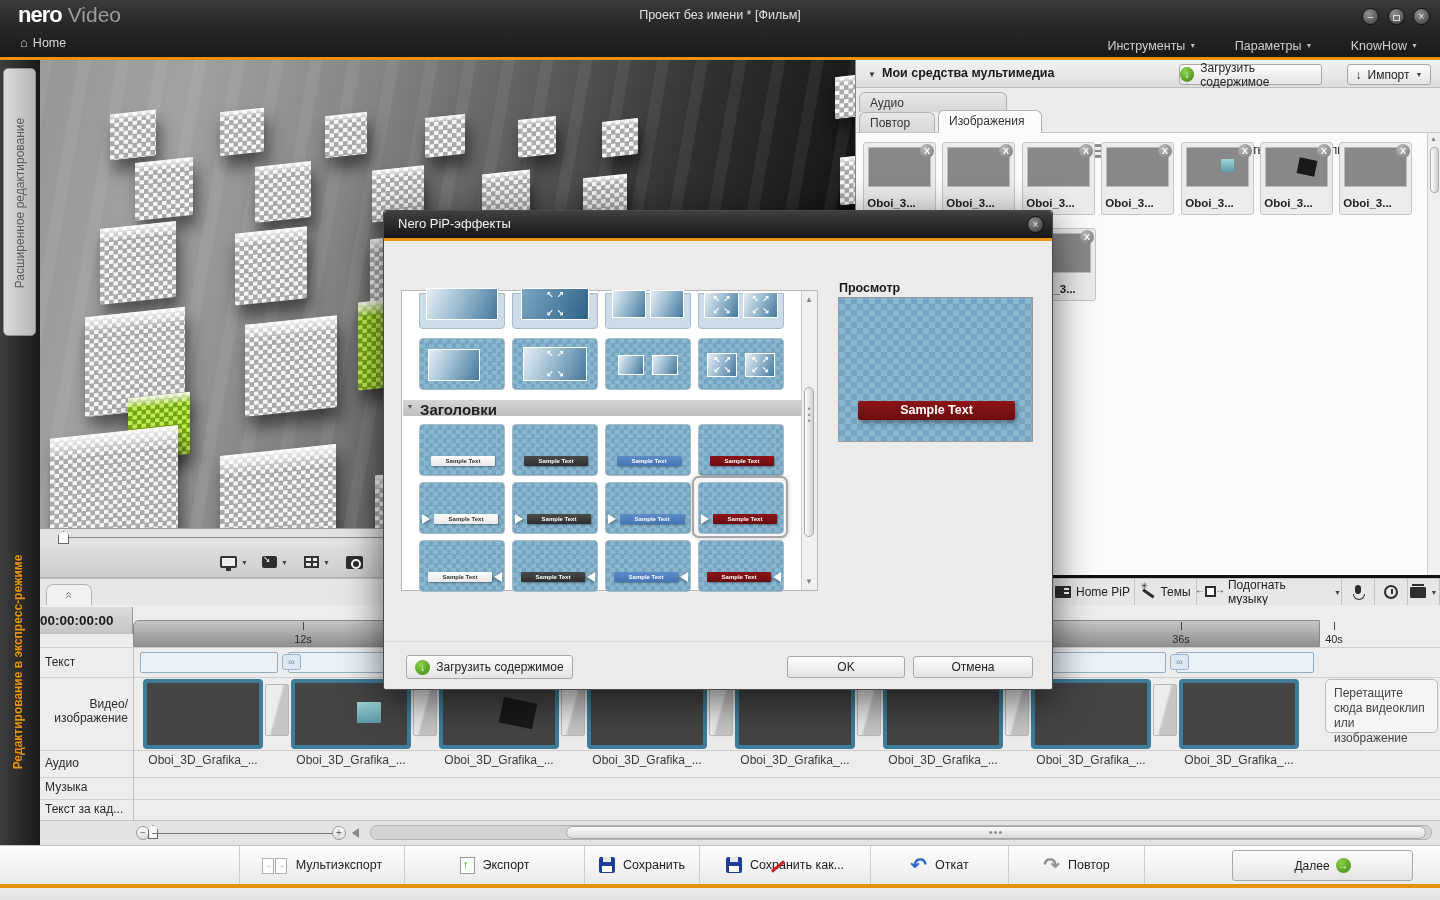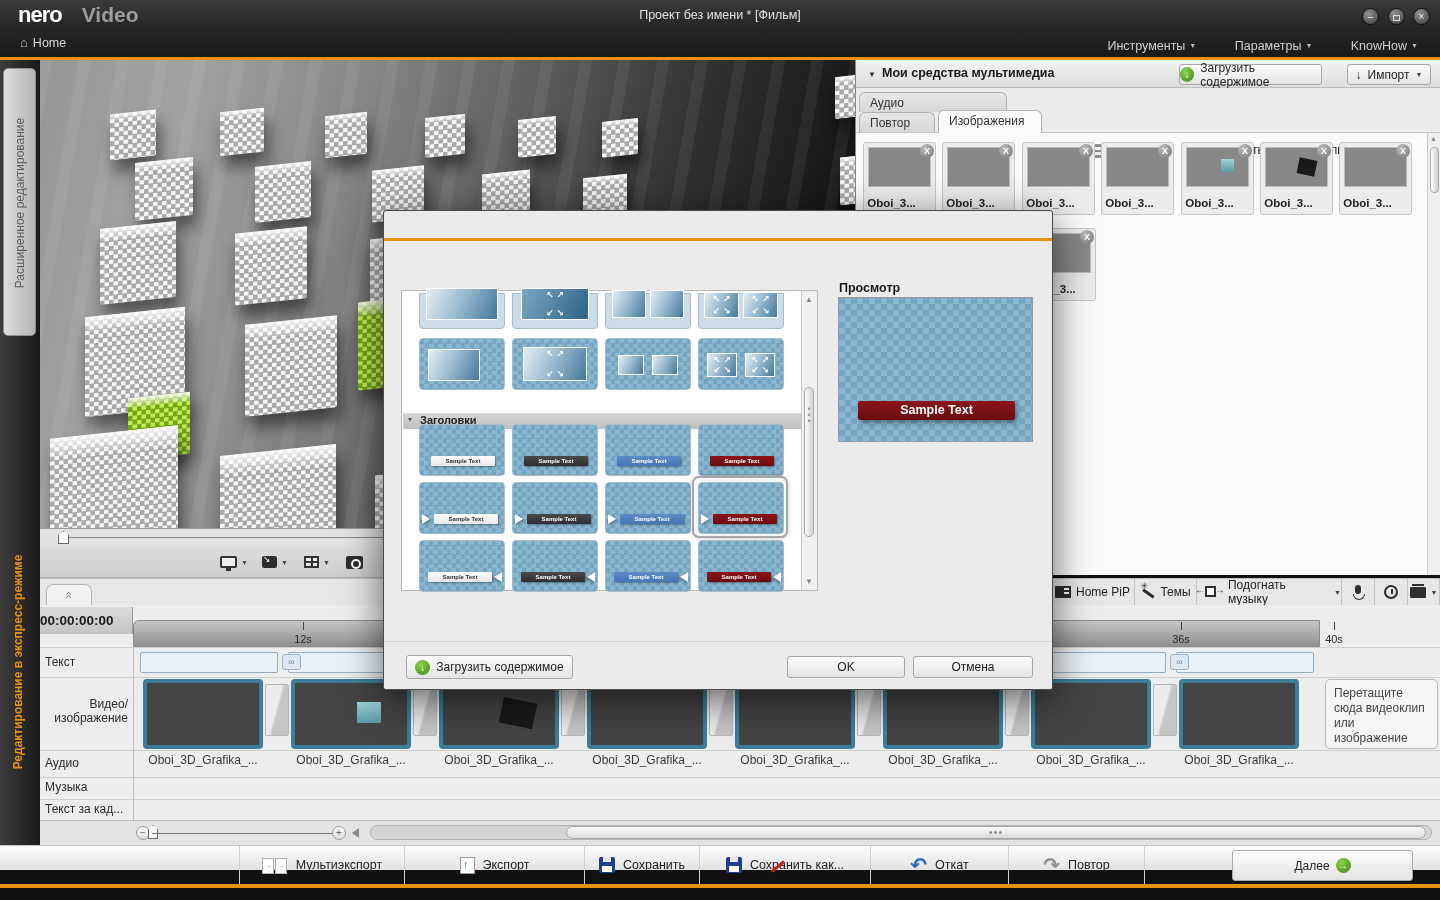--- a/index.html
+++ b/index.html
@@ -5,21 +5,21 @@
   * { margin:0; padding:0; box-sizing:border-box; }
   html,body { width:1440px; height:900px; overflow:hidden; background:#000;
     font-family:"Liberation Sans","DejaVu Sans",sans-serif; }
   .abs { position:absolute; }
   #stage { position:relative; width:1440px; height:900px; background:#111; }
 
   
   #titlebar { left:0; top:0; width:1440px; height:30px;
     background:linear-gradient(#3a3a3a,#242424); }
   #brand { left:18px; top:2px; font-size:22px; font-weight:bold; color:#fff; letter-spacing:-1px;}
-  #brand .prod { color:#9c9c9c; font-weight:bold; letter-spacing:0; margin-left:20px; font-size:21px;}
+  #brand .prod { color:#9c9c9c; font-weight:normal; letter-spacing:0; margin-left:6px; font-size:21px;}
   #proj-title { left:0; right:0; top:8px; text-align:center; color:#e2e2e2; font-size:12.5px; }
   .winbtn { width:17px; height:17px; border-radius:50%; border:1px solid #111;
     background:radial-gradient(circle at 35% 30%, #909090,#3c3c3c);
     color:#eee; font-size:10px; line-height:15px; text-align:center; display:inline-block; margin-left:4px;}
   #winbtns { right:10px; top:6px; }
   .maxglyph { display:inline-block; width:7px; height:6px; border:1px solid #ddd; background:transparent; position:relative; top:1px;}
   #menubar { left:0; top:30px; width:1440px; height:27px; background:linear-gradient(#262626,#191919); }
   #home { left:20px; top:5px; color:#d8d8d8; font-size:12.5px; }
   #home .hicon { color:#cfcfcf; margin-right:5px; font-size:13px; }
   .topmenu { color:#cfcfcf; font-size:12.5px; margin-left:34px; }
@@ -152,37 +152,37 @@
   .trackline { position:absolute; left:0; width:1400px; height:1px; background:#cfcfcf; }
   .tracklabel { position:absolute; font-size:12px; color:#2a2a2a; }
   #tl-vline { position:absolute; left:93px; top:42px; width:1px; height:173px; background:#bdbdbd; }
   .txtbox { position:absolute; top:47px; width:138px; height:21px; background:#e9f2f9; border:1px solid #93aec5; border-radius:2px; }
   .linkicn { position:absolute; top:49px; width:19px; height:16px; background:#dce9f4; border:1px solid #9ab4ca;
      border-radius:3px; color:#6c8aa2; font-size:9px; text-align:center; line-height:14px; }
   .clip { position:absolute; top:74px; width:120px; height:70px; border:4px solid #3e7d99; border-radius:4px; background:#444; }
   .trans { position:absolute; top:79px; width:24px; height:52px; border:1px solid #b8b8b8; border-radius:2px;
      background:linear-gradient(105deg,#ececec 46%,#c6c6c6 54%); }
   .cliplabel { position:absolute; top:148px; width:150px; text-align:center; font-size:12px; color:#3a3a3a; }
-  #dropzone { position:absolute; left:1285px; top:74px; width:113px; height:70px; background:#f5f5f5;
+  #dropzone { position:absolute; left:1285px; top:74px; width:113px; height:54px; background:#f5f5f5;
      border:1px solid #b8b8b8; border-radius:5px; font-size:12px; color:#444; padding:6px 8px; line-height:1.25; }
   #tl-bottom { position:absolute; left:0; top:215px; width:1400px; height:25px; background:#e4e4e4; border-top:1px solid #c6c6c6;}
   .zoombtn { position:absolute; top:5px; width:14px; height:14px; border-radius:50%; border:1px solid #999;
      background:linear-gradient(#fcfcfc,#ddd); color:#666; font-size:10px; text-align:center; line-height:12px; }
   #zoomline { position:absolute; left:112px; top:12px; width:182px; height:1px; background:#777; }
   #zoommark { position:absolute; left:108px; top:4px; width:10px; height:14px; background:#f8f8f8; border:1px solid #666;
      clip-path:polygon(50% 0,100% 32%,100% 100%,0 100%,0 32%); }
   #tl-left-arrow { position:absolute; left:312px; top:7px; width:0; height:0;
      border:5px solid transparent; border-right:7px solid #8a8a8a; border-left:none;}
   #hscroll { position:absolute; left:330px; top:4px; width:1062px; height:15px; background:#d4d4d4;
      border:1px solid #b2b2b2; border-radius:7px; }
   #hthumb { position:absolute; left:195px; top:0px; width:860px; height:13px; background:linear-gradient(#fbfbfb,#dadada);
      border:1px solid #a6a6a6; border-radius:7px; color:#8a8a8a; text-align:center; line-height:10px; font-size:11px; letter-spacing:1px;}
 
   
-  #bottombar { left:0; top:845px; width:1440px; height:25px; background:linear-gradient(#fdfdfd,#e3e3e3); border-top:1px solid #c2c2c2;padding-left:18px;}
+  #bottombar { left:0; top:845px; width:1440px; height:56px; background:linear-gradient(#fdfdfd,#e3e3e3); border-top:1px solid #c2c2c2;padding-left:18px;}
   .bbcell { position:absolute; top:0; height:38px; border-right:1px solid #cecece; display:flex; align-items:center; justify-content:center; gap:8px; font-size:12.5px; color:#222;}
   .icn-pages { width:26px; height:17px; position:relative; }
   .icn-pages::before, .icn-pages::after { content:"→"; position:absolute; top:1px; width:10px; height:14px; background:#fff;
      border:1px solid #b0b0b0; color:#9a9a9a; font-size:8px; text-align:center; line-height:13px; }
   .icn-pages::after { left:13px; }
   .icn-export { width:15px; height:17px; background:#fff; border:1px solid #9a9a9a; position:relative; }
   .icn-export::after { content:"↑"; position:absolute; left:2px; top:0px; color:#3a9a2a; font-weight:bold; font-size:12px; }
   .icn-floppy { width:16px; height:16px; background:#1e3f96; border-radius:2px; position:relative; }
   .icn-floppy::before { content:""; position:absolute; left:4px; top:0; width:8px; height:5px; background:#e8e8e8; }
   .icn-floppy::after { content:""; position:absolute; left:3px; bottom:1px; width:10px; height:6px; background:#fff; }
@@ -210,22 +210,22 @@
   #tpl-scroll .down { position:absolute; left:3px; bottom:4px; font-size:8px; color:#888; }
   #tpl-scroll .thumb { position:absolute; left:2px; top:96px; width:10px; height:150px;
      background:linear-gradient(90deg,#fdfdfd,#d2d2d2); border:1px solid #a8a8a8; border-radius:5px;
      color:#999; font-size:9px; line-height:6px; text-align:center; padding-top:18px; letter-spacing:0;}
   .tpl { position:absolute; width:86px; height:52px; border-radius:4px; border:1px solid #a8bcc8; }
   .tpl.lite { background:#ccdce9; }
   .chk { background:conic-gradient(#8ab6ce 0 25%, #74a5c2 0 50%, #8ab6ce 0 75%, #74a5c2 0) 0 0/9px 9px; }
   .grad { position:absolute; background:linear-gradient(115deg,#e6eef4 0%,#9dbdd2 45%,#44789c 100%); border:1px solid #fff; }
   .corner-arrows::after { content:"↖ ↗"; position:absolute; left:0; right:0; top:1px; color:#fff; font-size:9px; font-weight:bold; text-align:center;}
   .corner-arrows::before { content:"↙ ↘"; position:absolute; left:0; right:0; bottom:1px; color:#fff; font-size:9px; font-weight:bold; text-align:center;}
-  #tpl-secthdr { position:absolute; left:1px; top:122px; width:399px; height:16px;
-     background:linear-gradient(#d6d6d6,#bfbfbf); font-size:11px; font-weight:bold; color:#222; padding:1px 0 0 17px;}
+  #tpl-secthdr { position:absolute; left:1px; top:109px; width:399px; height:16px;
+     background:linear-gradient(#d6d6d6,#bfbfbf); font-size:15px; font-weight:bold; color:#222; padding:1px 0 0 17px;}
   #tpl-secthdr::before { content:"▾"; position:absolute; left:5px; top:2px; font-size:8px; color:#555; }
   .banner { position:absolute; left:11px; bottom:9px; width:64px; height:10px; border-radius:1px;
      font-size:6px; font-weight:bold; text-align:center; line-height:10px; color:#fff;
      box-shadow:1px 1px 2px rgba(0,0,0,.35); }
   .banner.b-white { background:linear-gradient(#fdfdfd,#e8e8e8); color:#333; }
   .banner.b-dark { background:linear-gradient(#4a4a4a,#2e2e2e); }
   .banner.b-blue { background:linear-gradient(#5d8cc8,#4474b4); }
   .banner.b-red { background:linear-gradient(#8c1418,#6a0d10); }
   .arr-r { position:absolute; left:2px; bottom:9px; width:0; height:0;
      border:5px solid transparent; border-left:8px solid #fff; filter:drop-shadow(1px 1px 1px rgba(0,0,0,.4)); }
@@ -540,20 +540,24 @@
       <span>Повтор</span>
     </div>
     <div id="next-btn" class="btn">
       <span>Далее</span>
       <span class="greenball">→</span>
     </div>
   </div>
   <div id="orange-bottom" class="abs"></div>
 
   <div id="dialog" class="abs">
+    <div id="dlg-title">
+      <span>Nero PiP-эффекты</span>
+      <div id="dlg-close">×</div>
+    </div>
     <div id="dlg-orange"></div>
     <div id="dlg-body">
 
       <div id="tpl-list">
 
         <div class="tpl lite" style="left:17px;top:2px;height:36px;border-radius:0 0 4px 4px">
           <div class="grad" style="left:6px;top:-6px;right:6px;bottom:8px"></div>
         </div>
         <div class="tpl lite" style="left:110px;top:2px;height:36px;border-radius:0 0 4px 4px">
           <div class="grad corner-arrows" style="left:8px;top:-6px;right:8px;bottom:8px;background:linear-gradient(115deg,#7ba6c2,#2e6288)"></div>

